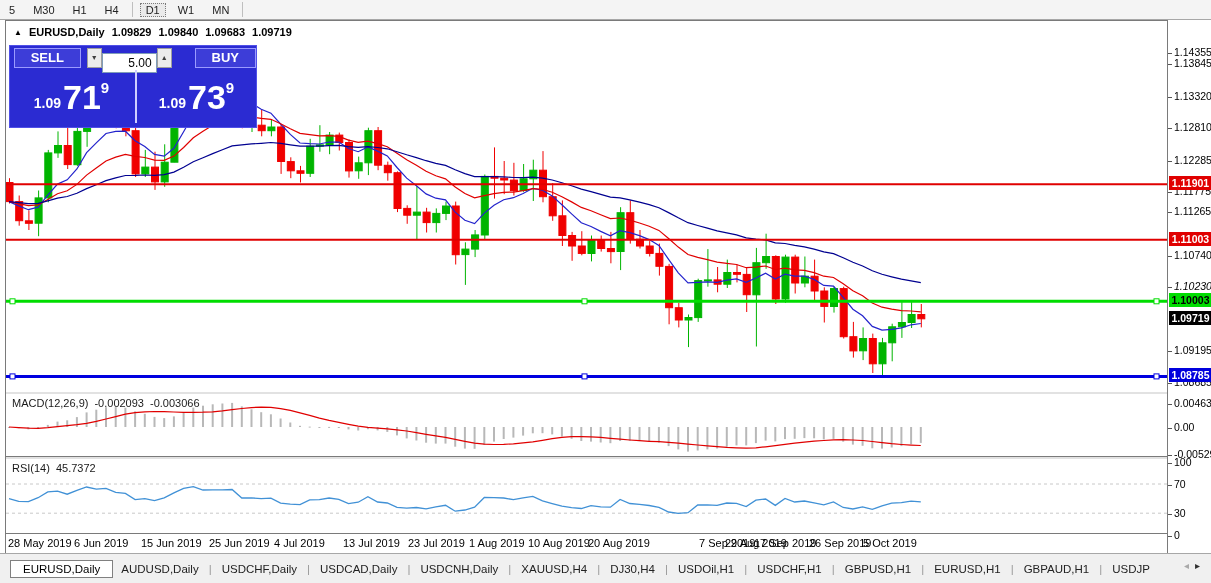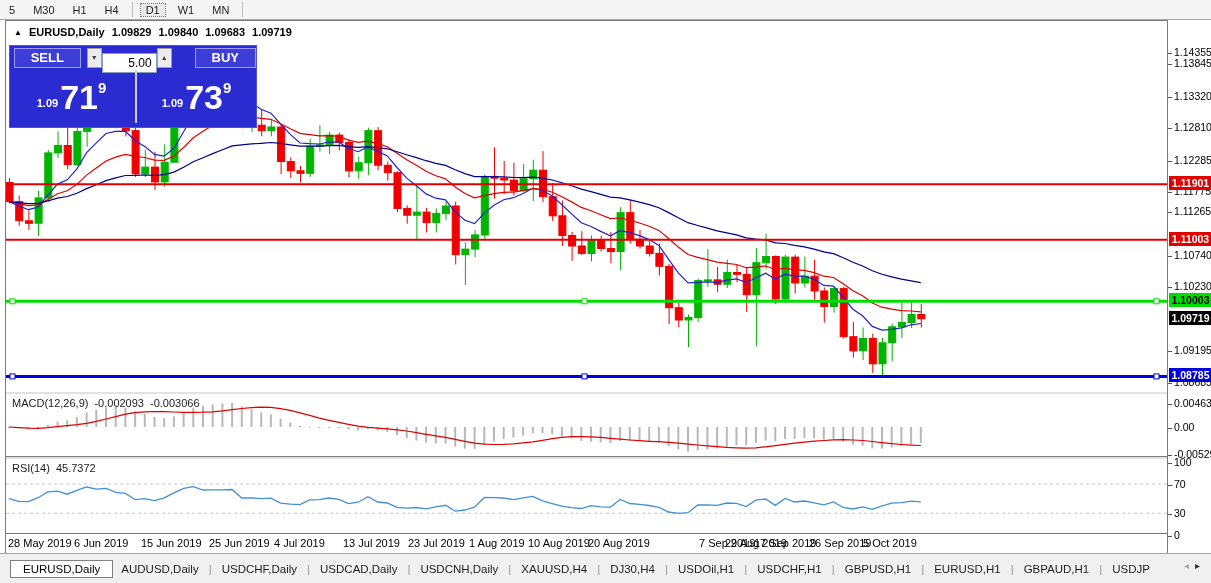--- a/index.html
+++ b/index.html
@@ -28,21 +28,21 @@
   .tp-row{position:absolute;left:0;top:2px;width:246px;height:20px;display:flex;align-items:center;}
   .tp-btn{background:#3d3dd8;border:1px solid #9a9aff;color:#fff;font-size:13px;font-weight:700;text-align:center;line-height:18px;height:20px;box-sizing:border-box;cursor:pointer;}
   .sellb{width:76px;margin-left:4px;}
   .buyb{width:70px;margin-left:23px;}
   .spin{width:17px;height:20px;box-sizing:border-box;background:#ececec;border:1px solid #9f9f9f;font-size:7px;color:#404040;text-align:center;line-height:18px;cursor:pointer;}
   .spin.dn{margin-left:6px;}
   .vol{width:62px;height:20px;box-sizing:border-box;background:#fff;border:1px solid #7f9db9;font-size:12px;color:#000;text-align:right;padding:0 4px 0 0;line-height:18px;margin-top:10px;}
   .tp-price{position:absolute;top:24px;height:53px;width:119px;color:#fff;display:flex;align-items:center;justify-content:center;}
   .tp-price.l{left:2px;}
   .tp-price.r{left:125px;border-left:2px solid #cfcfff;}
-  .tp-small{font-size:11px;font-weight:700;margin-right:2px;margin-top:12px;}
+  .tp-small{font-size:14px;font-weight:700;margin-right:2px;margin-top:12px;}
   .tp-big{font-size:34px;font-weight:700;line-height:1;}
   .tp-sup{font-size:15px;font-weight:700;position:relative;top:-9px;}
   
   .paxis{position:absolute;left:1167px;top:20px;width:44px;height:533px;background:#fff;border-left:1px solid #7a7a7a;font-size:10.5px;color:#000;}
   .ptick{position:absolute;left:0;height:14px;line-height:14px;white-space:nowrap;}
   .ptick .dash{display:inline-block;width:4px;height:1px;background:#555;vertical-align:middle;margin-right:2px;}
   .badge{position:absolute;left:1px;width:43px;height:14px;line-height:14px;font-size:10.5px;font-weight:700;text-align:center;z-index:3;}
   .badge.red{background:#e00000;color:#fff;}
   .badge.green{background:#00dd00;color:#000;}
   .badge.blue{background:#0000dd;color:#fff;}
@@ -451,21 +451,21 @@
 
   <div class="paxis" id="paxis">
       <div class="ptick" style="top: 5px; margin-top: 20px;"><span class="dash"></span>1.14355</div>
       <div class="ptick" style="top: 36px;"><span class="dash"></span>1.13845</div>
       <div class="ptick" style="top: 69px;"><span class="dash"></span>1.13320</div>
       <div class="ptick" style="top: 100px;"><span class="dash"></span>1.12810</div>
       <div class="ptick" style="top: 133px;"><span class="dash"></span>1.12285</div>
       <div class="ptick" style="top: 164px;"><span class="dash"></span>1.11775</div>
       <div class="ptick" style="top: 184px;"><span class="dash"></span>1.11265</div>
       <div class="ptick" style="top: 228px;"><span class="dash"></span>1.10740</div>
-      <div class="ptick" style="top: 259px;"><span class="dash"></span>1.10230</div>
+      <div class="ptick" style="top: 259px; font-style: italic;"><span class="dash"></span>1.10230</div>
       <div class="ptick" style="top: 323px;"><span class="dash"></span>1.09195</div>
       <div class="ptick" style="top: 355px;"><span class="dash"></span>1.08685</div>
       <div class="badge red" style="top: 156px;">1.11901</div>
       <div class="badge red" style="top: 212px;">1.11003</div>
       <div class="badge green" style="top: 273px;">1.10003</div>
       <div class="badge black" style="top: 291px;">1.09719</div>
       <div class="badge blue" style="top: 348px;">1.08785</div>
       <div class="ptick" style="top: 376px;"><span class="dash"></span>0.00463</div>
       <div class="ptick" style="top: 400px;"><span class="dash"></span>0.00</div>
       <div class="ptick" style="top: 427px;"><span class="dash"></span>-0.005299</div>

